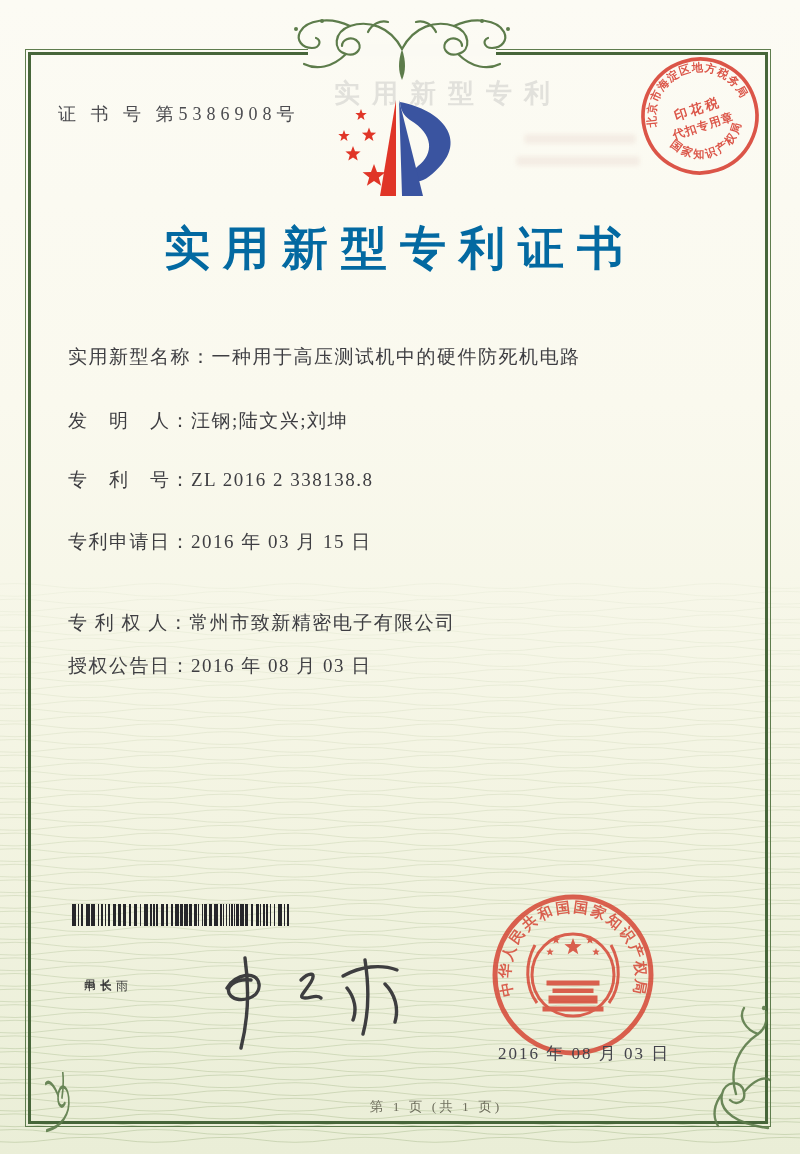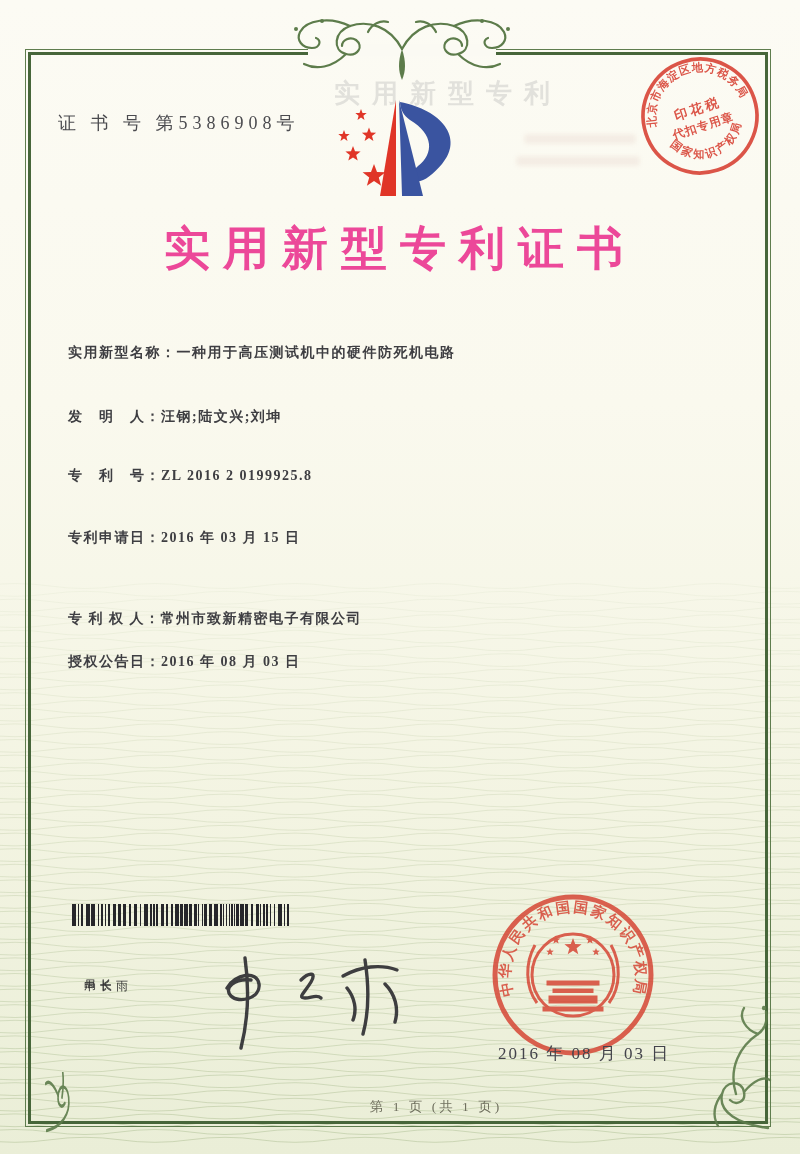--- a/index.html
+++ b/index.html
@@ -13,33 +13,33 @@
   .frame-outer{
     left:25px;top:49px;width:744px;height:1076px;
     border:1px solid #5f7d4e;
   }
   .frame-inner{
     position:absolute;left:2px;top:2px;right:2px;bottom:2px;
     border:3px solid #47663a;
   }
   
   .cert-no{
-    left:58px;top:102px;font-size:18px;color:#4b4b4f;letter-spacing:5px;margin-top:9px;
+    left:58px;top:102px;font-size:18px;color:#4b4b4f;letter-spacing:5px;
   }
   .ghost-title{
     left:334px;top:76px;font-size:26px;font-weight:bold;letter-spacing:12px;
     color:rgba(125,125,132,.20);filter:blur(.6px);white-space:nowrap;
   }
   .bleed{background:rgba(185,130,118,.10);border-radius:4px;filter:blur(2px);}
   .title{
     left:0;top:218px;width:800px;text-align:center;
-    font-size:46px;font-weight:600;color:#ec4899;letter-spacing:13px;white-space:nowrap;
-  }
-  
-  .field{left:68px;font-size:14px;color:#3e3e42;letter-spacing:1.5px;white-space:nowrap;font-weight:bold;}
+    font-size:46px;font-weight:600;color:#0369a1;letter-spacing:13px;white-space:nowrap;
+  }
+  
+  .field{left:68px;font-size:19px;color:#3e3e42;letter-spacing:1.5px;white-space:nowrap;}
   
   .paras{
     left:68px;top:692px;width:670px;font-size:16.8px;line-height:25.4px;
     color:#45454a;text-align:justify;
   }
   .paras p{margin:0;text-indent:2em;}
   
   .sig-label{left:84px;font-size:12px;color:#333;font-family:"Liberation Sans","DejaVu Sans",sans-serif;letter-spacing:4px;}
   .seal-date{left:498px;top:1042px;font-size:17px;color:#43434b;letter-spacing:2px;white-space:nowrap;}
   .footer{
@@ -204,21 +204,21 @@
 
 <div class="abs title">实用新型专利证书</div>
 
 <div class="abs field" style="top:344px">
   <span>实用新型名称：</span><span>一种用于高压测试机中的硬件防死机电路</span>
 </div>
 <div class="abs field" style="top:408px">
   <span>发　明　人：</span><span>汪钢;陆文兴;刘坤</span>
 </div>
 <div class="abs field" style="top:467px">
-  <span>专　利　号：</span><span>ZL 2016 2 0199925.8</span>
+  <span>专　利　号：</span><span>ZL 2016 2 338138.8</span>
 </div>
 <div class="abs field" style="top:529px">
   <span>专利申请日：</span><span>2016 年 03 月 15 日</span>
 </div>
 <div class="abs field" style="top:610px">
   <span>专 利 权 人：</span><span>常州市致新精密电子有限公司</span>
 </div>
 <div class="abs field" style="top:653px">
   <span>授权公告日：</span><span>2016 年 08 月 03 日</span>
 </div>

